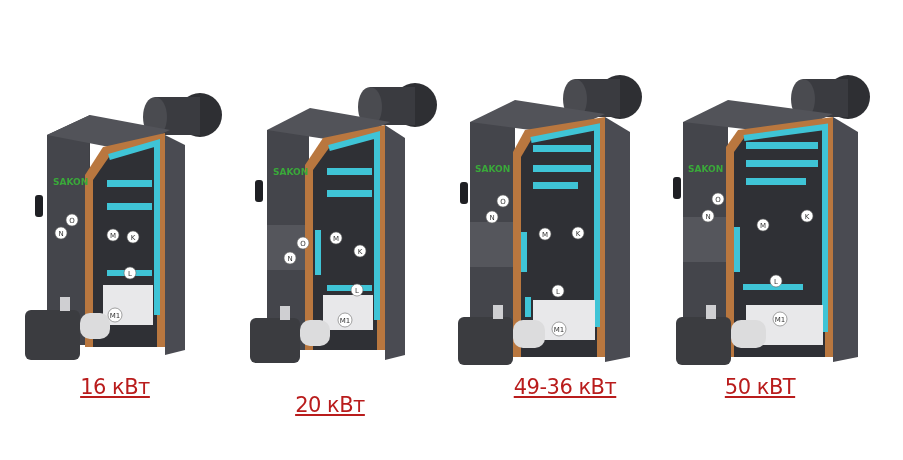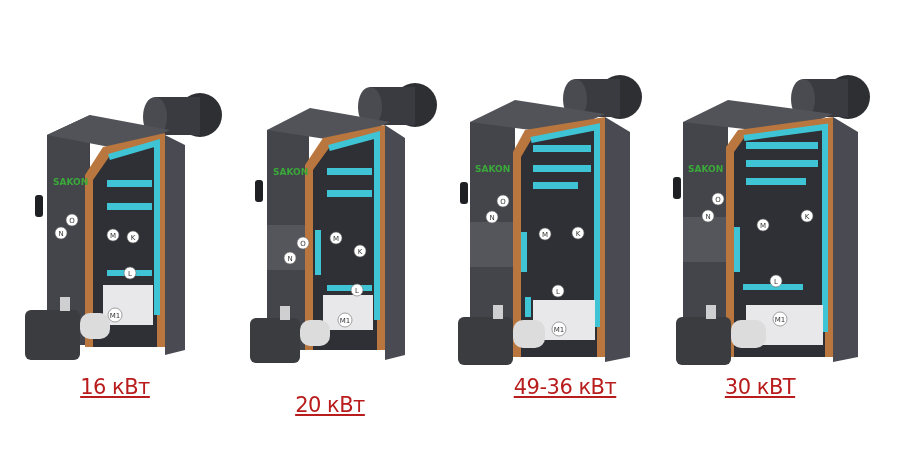--- a/index.html
+++ b/index.html
@@ -175,13 +175,13 @@
         <text x="95" y="156" fill="#333" stroke="none">M</text>
       <circle cx="139" cy="144" r="6"></circle>
         <text x="139" y="147" fill="#333" stroke="none">K</text>
       <circle cx="108" cy="209" r="6"></circle>
         <text x="108" y="212" fill="#333" stroke="none">L</text>
       <circle cx="112" cy="247" r="7"></circle>
         <text x="112" y="250" fill="#333" stroke="none">M1</text>
     </g>
   </svg>
 </div>
-<div class="label" style="left:700px;top:375px;width:120px;">30 кВТ</div>
+<div class="label" style="left:700px;top:375px;width:120px;">50 кВТ</div>
 
 </body></html>

